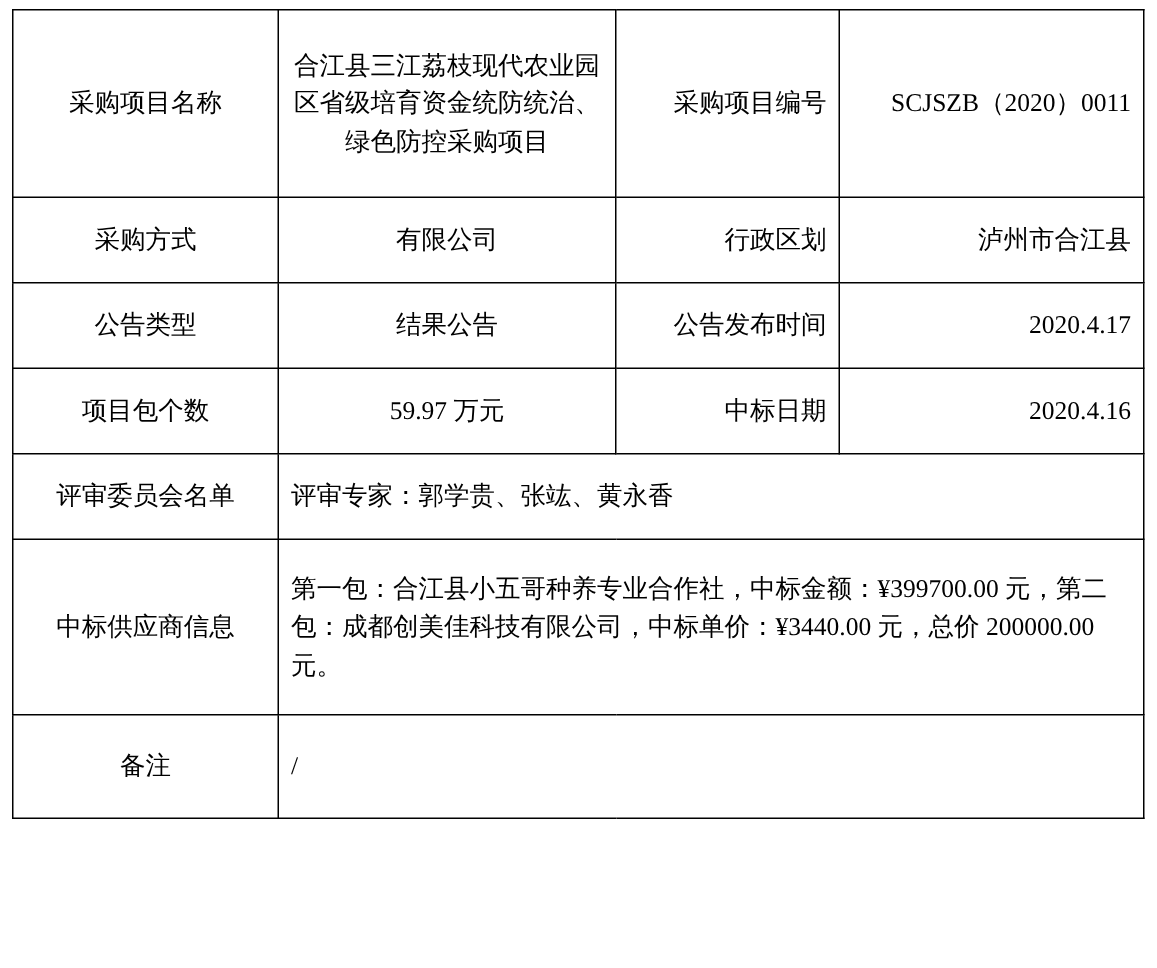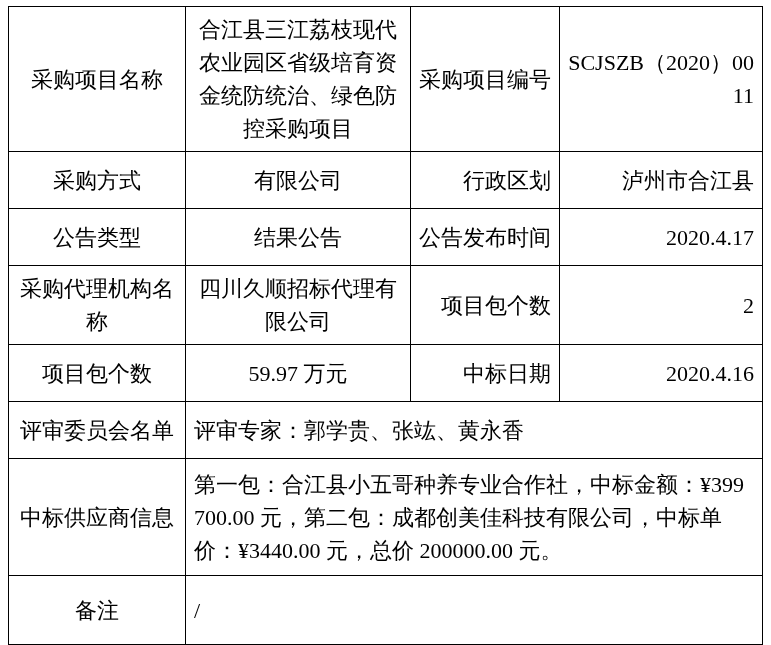--- a/index.html
+++ b/index.html
@@ -20,21 +20,21 @@
     padding: 6px 8px 8px 8px;
   }
   table.proc-table {
     width: 755px;
     border-collapse: collapse;
     table-layout: fixed;
     margin: 0 auto;
   }
   table.proc-table td {
     border: 1px solid #000000;
-    font-size: 22px;
+    font-size: 17px;
     line-height: 1.5;
     padding: 6px 8px;
     vertical-align: middle;
     word-break: break-all;
   }
   .c-label {
     width: 160px;
     text-align: center;
   }
   .c-val1 {
@@ -86,26 +86,20 @@
         <td class="c-label2 row-h">行政区划</td>
         <td class="c-val2 row-h">泸州市合江县</td>
       </tr>
       <tr>
         <td class="c-label row-h">公告类型</td>
         <td class="c-val1 row-h">结果公告</td>
         <td class="c-label2 row-h">公告发布时间</td>
         <td class="c-val2 row-h">2020.4.17</td>
       </tr>
       <tr>
-        <td class="c-label row-h2">采购代理机构名称</td>
-        <td class="c-val1 row-h2">四川久顺招标代理有限公司</td>
-        <td class="c-label2 row-h2">项目包个数</td>
-        <td class="c-val2 row-h2">2</td>
-      </tr>
-      <tr>
         <td class="c-label row-h">项目包个数</td>
         <td class="c-val1 row-h">59.97 万元</td>
         <td class="c-label2 row-h">中标日期</td>
         <td class="c-val2 row-h">2020.4.16</td>
       </tr>
       <tr>
         <td class="c-label row-wide">评审委员会名单</td>
         <td class="left row-wide" colspan="3">评审专家：郭学贵、张竑、黄永香</td>
       </tr>
       <tr>

